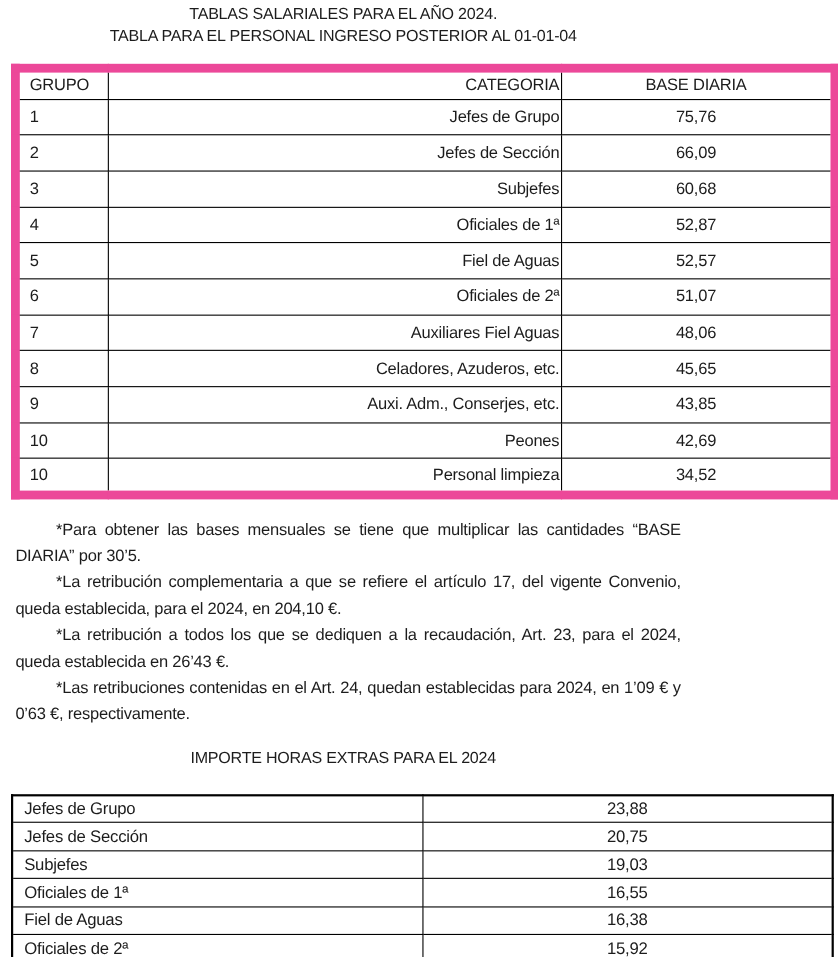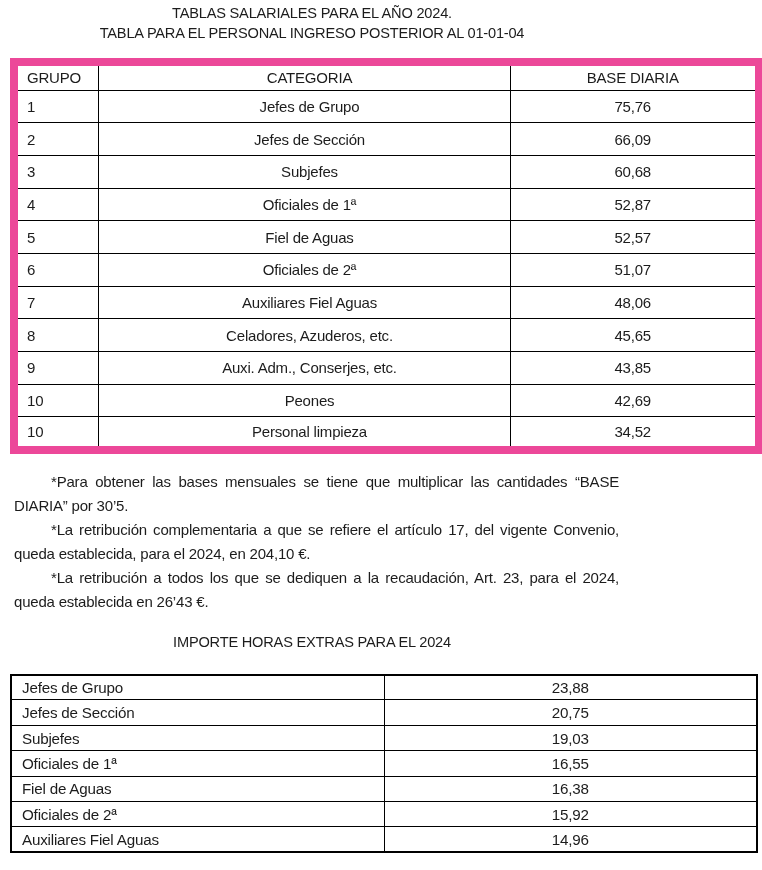--- a/index.html
+++ b/index.html
@@ -44,21 +44,21 @@
   .t1 th, .t1 td {
     border: 1px solid #000;
     vertical-align: middle;
     font-weight: normal;
     overflow: hidden;
     white-space: nowrap;
   }
   .t1 thead tr { height: 28px; }
   .t1 tbody tr { height: 32.7px; }
   .t1 .c1 { text-align: left; padding-left: 9px; }
-  .t1 .c2 { text-align: center; padding-left: 12px; }
+  .t1 .c2 { text-align: right; padding-left: 12px; }
   .t1 .c3 { text-align: center; }
   .notes {
     margin: 16px 5px 0 14px;
     font-size: 15px;
     line-height: 24px;
     text-align: justify;
   }
   .notes p {
     margin: 0;
     text-indent: 37px;
@@ -158,20 +158,21 @@
         <td class="c2">Personal limpieza</td>
         <td class="c3">34,52</td>
       </tr>
     </tbody>
   </table>
 
   <div class="notes">
     <p>*Para obtener las bases mensuales se tiene que multiplicar las cantidades “BASE DIARIA” por 30’5.</p>
     <p>*La retribución complementaria a que se refiere el artículo 17, del vigente Convenio, queda estable­cida, para el 2024, en 204,10 €.</p>
     <p>*La retribución a todos los que se dediquen a la recaudación, Art. 23, para el 2024, queda establecida en 26’43 €.</p>
+    <p>*Las retribuciones contenidas en el Art. 24, quedan establecidas para 2024, en 1’09 € y 0’63 €, respectivamente.</p>
   </div>
 
   <div class="doc-title subtitle">
     <div>IMPORTE HORAS EXTRAS PARA EL 2024</div>
   </div>
 
   <table class="t2">
     <colgroup>
       <col style="width:373px">
         <col style="width:373px">

